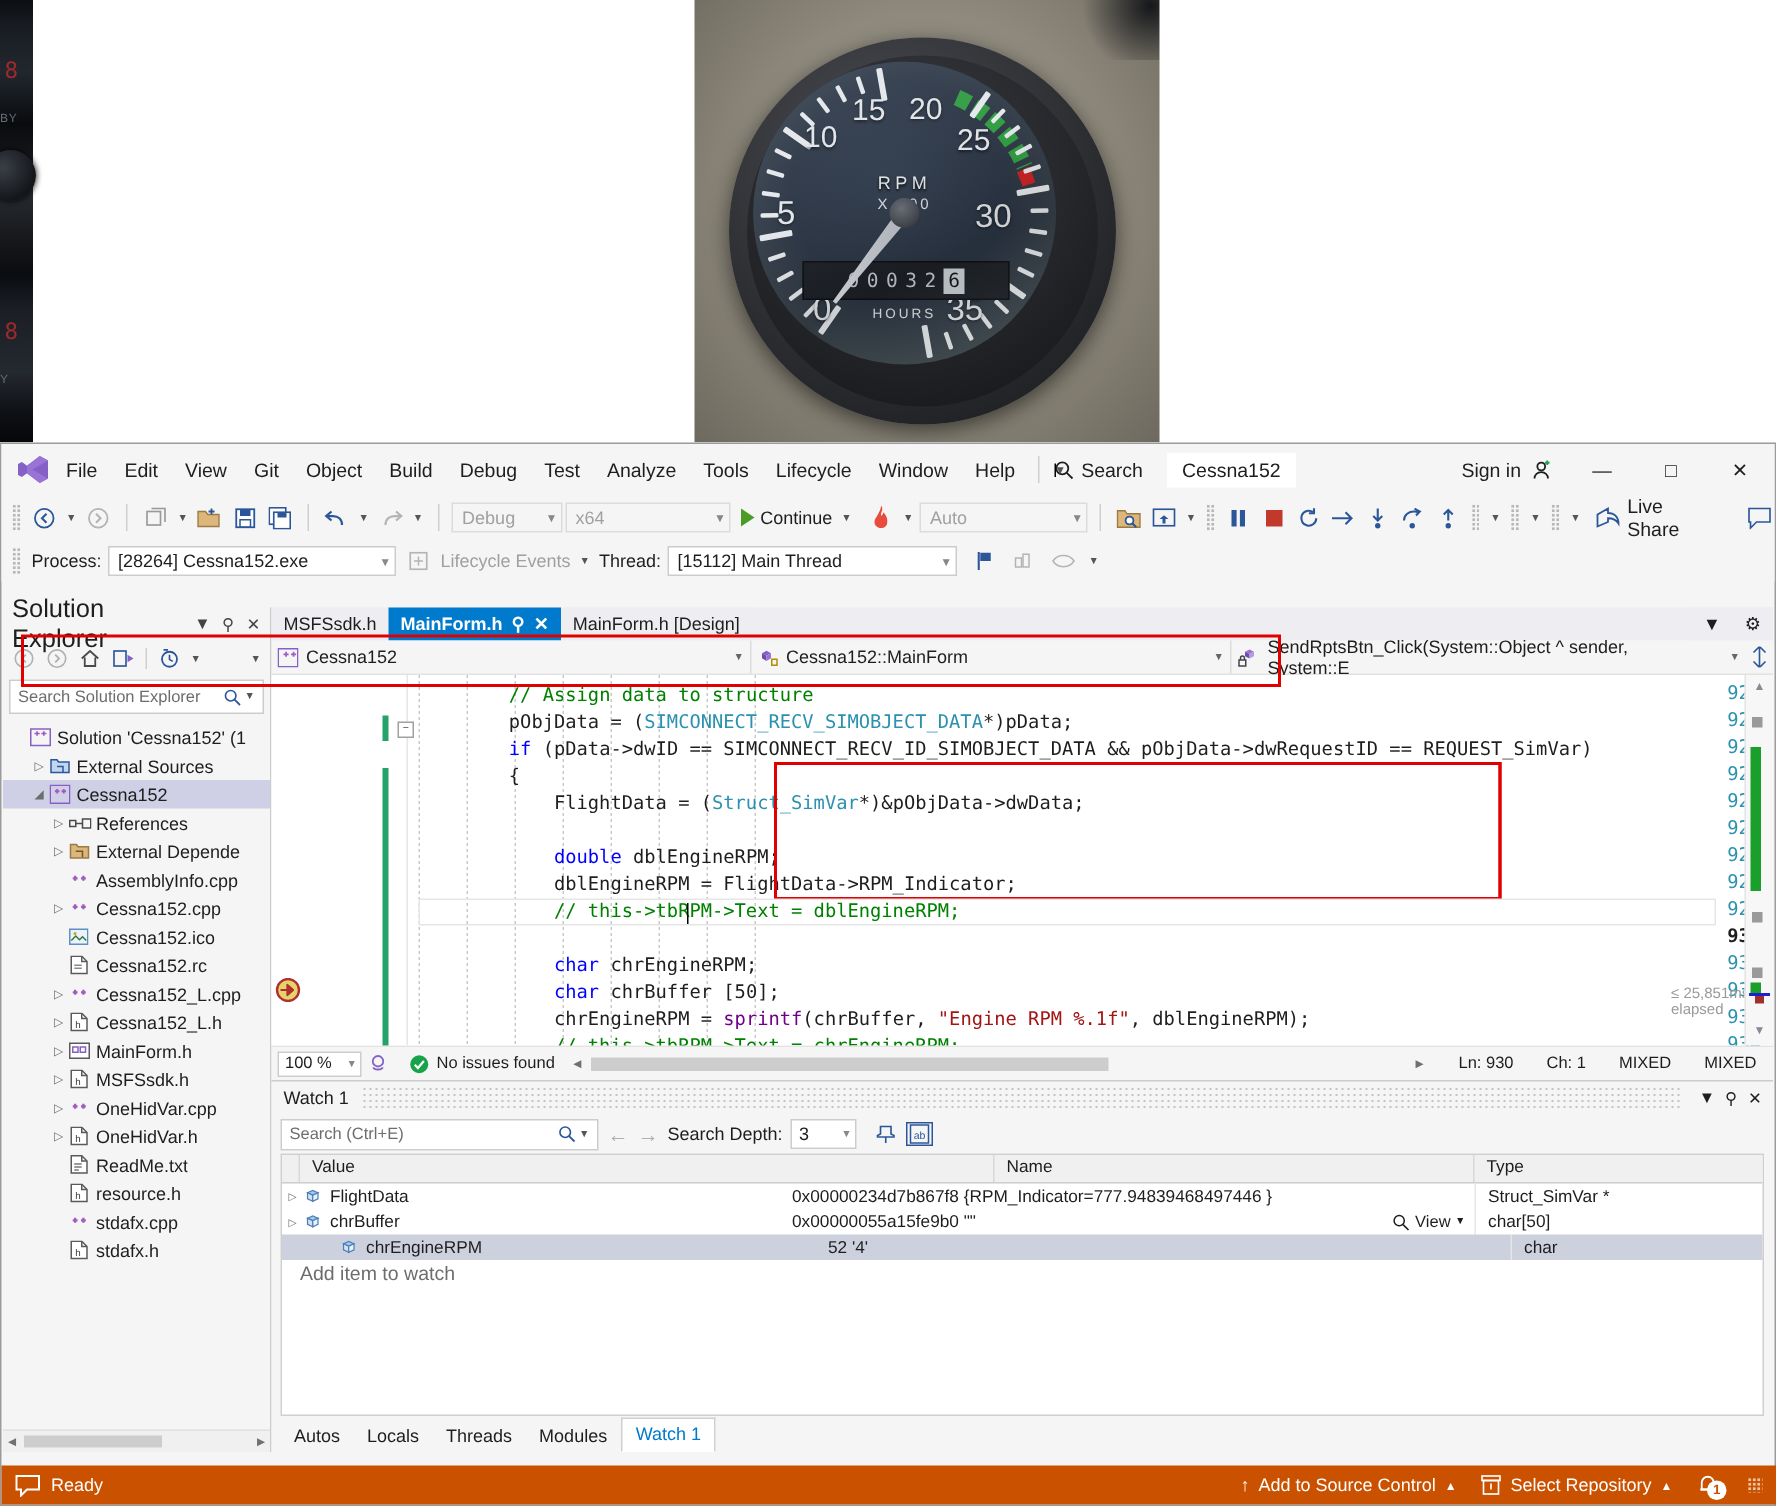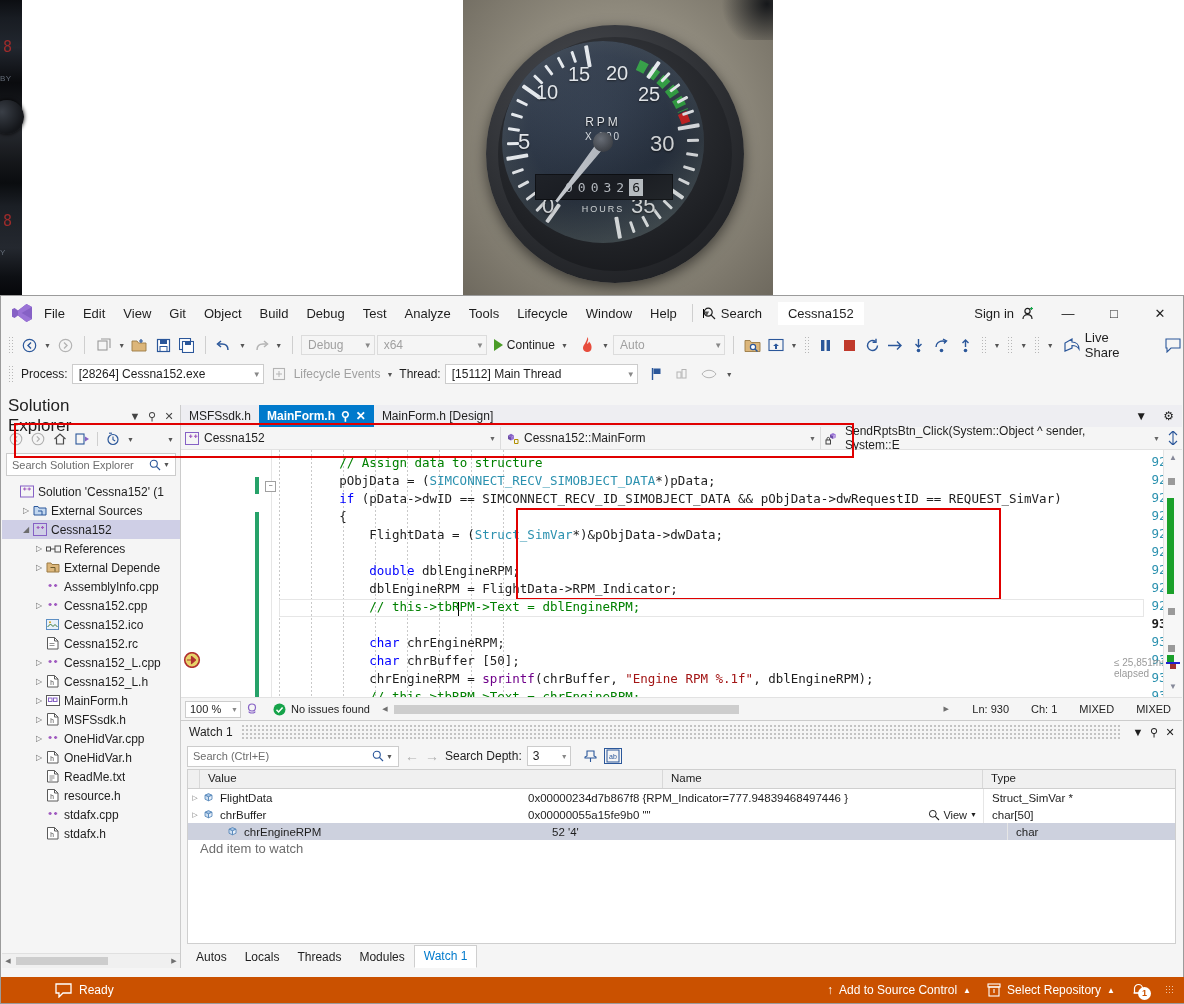--- a/index.html
+++ b/index.html
@@ -173,21 +173,21 @@
   .grow .ctype{box-sizing:border-box;padding-left:8px;border-left:1px solid #e6e6e6;height:17px;display:flex;align-items:center;}
   .viewbtn{margin-left:auto;margin-right:6px;display:flex;align-items:center;gap:3px;font-size:11px;}
   .addrow{height:17px;display:flex;align-items:center;padding-left:12px;font-size:13px;color:#6d6d6d;}
   .wtabs{height:24px;display:flex;align-items:flex-end;padding-left:6px;gap:0;}
   .wtab{padding:3px 9px 4px 9px;font-size:12px;}
   .wtab.active{background:#fff;border:1px solid #cfcfcf;border-bottom:1px solid #fff;color:#007acc;}
 
   
   .status{position:absolute;left:0;bottom:0;width:1184px;height:26px;background:#ca5100;color:#fff;
     display:flex;align-items:center;font-size:12px;}
-  .st-left{display:flex;align-items:center;gap:7px;padding-left:9px;margin-left:45px;}
+  .st-left{display:flex;align-items:center;gap:7px;padding-left:9px;}
   .st-right{margin-left:auto;display:flex;align-items:center;gap:16px;padding-right:10px;}
   .st-right .grp{display:flex;align-items:center;gap:6px;}
   .badge{position:relative;width:18px;height:16px;}
   .badge .cnt{position:absolute;right:-2px;bottom:-2px;width:13px;height:13px;border-radius:50%;
     background:#fff;color:#ca5100;font-size:9px;line-height:13px;text-align:center;font-weight:bold;}
   .dots-grip{width:10px;height:10px;background-image:radial-gradient(circle,#f0c4a4 1px,transparent 1px);background-size:3px 3px;}
   svg{display:block;}
 </style>
 </head>
 <body>

